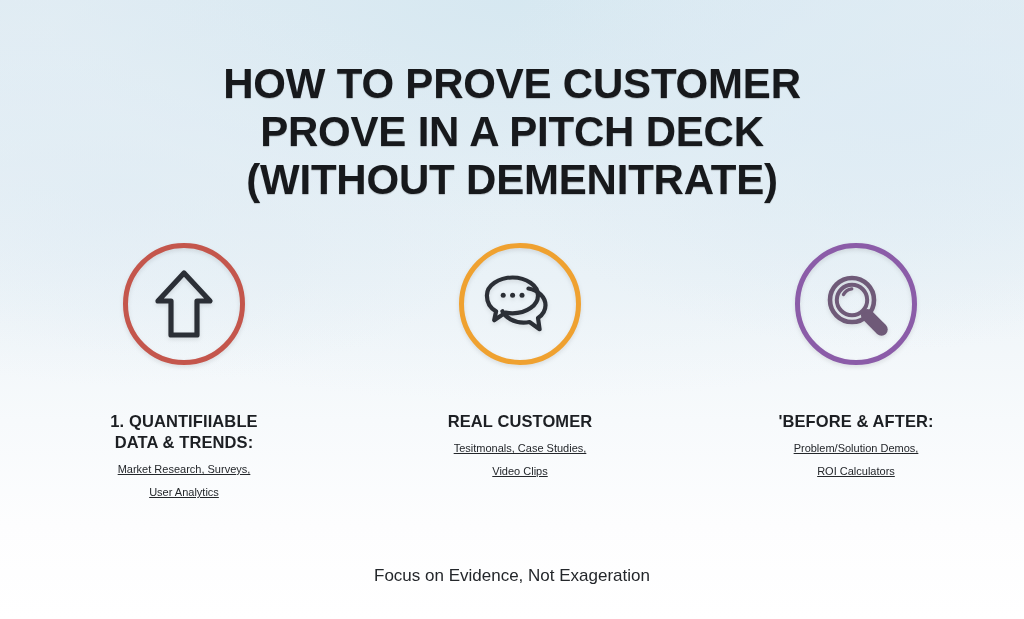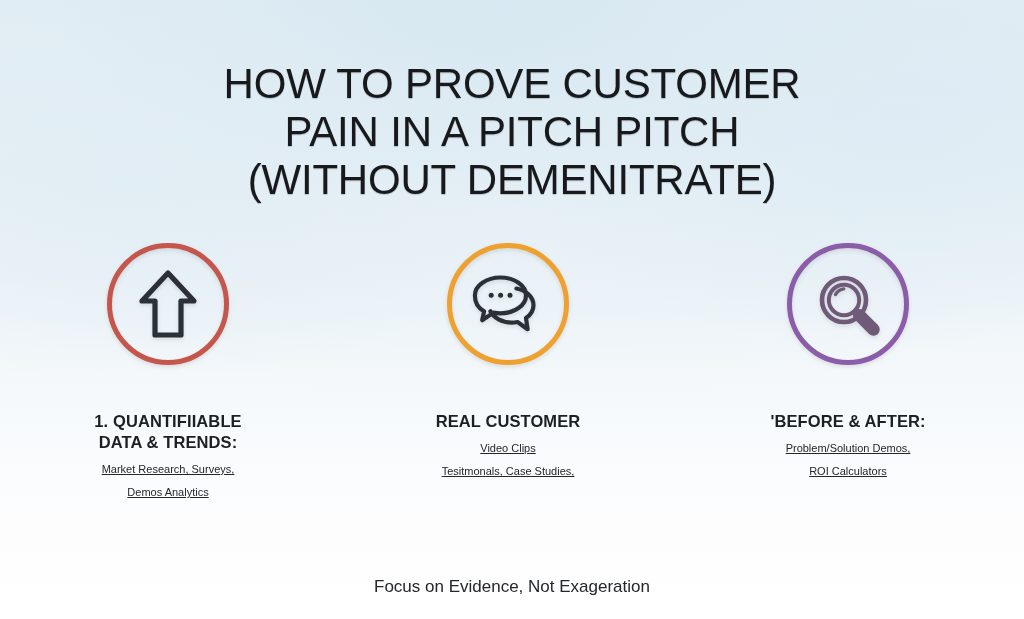--- a/index.html
+++ b/index.html
@@ -45,35 +45,35 @@
 
   
   .title {
     position: absolute;
     top: 32px;
     left: 0;
     right: 0;
     text-align: center;
     font-size: 42px;
     line-height: 48px;
-    font-weight: normal;
+    font-weight: bold;
     letter-spacing: -0.2px;
     color: #17191c;
     text-shadow: 0 1px 1px rgba(0,0,0,0.18);
   }
   .title .tline { display: block; white-space: nowrap; }
 
   
   .columns {
     position: absolute;
     top: 243px;
     left: 0;
-    right: 8px;
+    right: 0;
     display: flex;
-    justify-content: space-between;
+    justify-content: flex-end;
     align-items: flex-start;
   }
   .col {
     width: 336px;
     display: flex;
     flex-direction: column;
     align-items: center;
   }
 
   .icon-ring {
@@ -117,52 +117,51 @@
   
   .footer {
     position: absolute;
     top: 565px;
     left: 0;
     right: 0;
     text-align: center;
     font-size: 17px;
     line-height: 22px;
     color: #24272b;
-    margin-top: 11px;
   }
 </style>
 </head>
 <body>
 
 <div class="slide">
   <div class="content">
 
     <h1 class="title">
       <span class="tline">HOW TO PROVE CUSTOMER</span>
-      <span class="tline">PAIN IN A PITCH PITCH</span>
+      <span class="tline">PROVE IN A PITCH DECK</span>
       <span class="tline">(WITHOUT DEMENITRATE)</span>
     </h1>
 
     <div class="columns">
 
       <div class="col col-1">
         <div class="icon-ring" style="border-color: rgb(196, 86, 76);">
           <span>
             <svg width="62" height="72" viewBox="0 0 62 72" fill="none" stroke="#2b2f36" stroke-width="5.2" stroke-linejoin="round" stroke-linecap="round">
               <path d="M31 5 L57 33 L44 33 L44 67 L18 67 L18 33 L5 33 Z"></path>
             </svg>
           </span>
         </div>
         <div class="head">
           <span class="hline">1. QUANTIFIIABLE</span>
           <span class="hline">DATA &amp; TRENDS:</span>
         </div>
         <div class="sub">
           <span class="sline">Market Research, Surveys,</span>
-          <span class="sline">Demos Analytics</span>
+          <span class="sline">User Analytics</span>
         </div>
       </div>
 
       <div class="col col-2">
         <div class="icon-ring" style="border-color: rgb(239, 161, 48);">
           <span>
             <svg width="74" height="66" viewBox="0 0 74 66" fill="none" stroke="#2b2f36" stroke-width="4.2" stroke-linejoin="round" stroke-linecap="round">
 
               <path d="M45.5 17.5c9.8 1.8 17 8.6 17 16.7 0 5.1-2.9 9.7-7.5 12.8l1.6 11.2-10.1-7.2c-1.9 0.4-3.9 0.6-6 0.6-9.6 0-17.8-4.7-21.1-11.3"></path>
 
@@ -171,22 +170,22 @@
               <circle cx="20.2" cy="24.2" r="2.5" fill="#2b2f36" stroke="none"></circle>
               <circle cx="29.6" cy="24.2" r="2.5" fill="#2b2f36" stroke="none"></circle>
               <circle cx="39.0" cy="24.2" r="2.5" fill="#2b2f36" stroke="none"></circle>
             </svg>
           </span>
         </div>
         <div class="head">
           <span class="hline">REAL CUSTOMER</span>
         </div>
         <div class="sub">
+          <span class="sline">Tesitmonals, Case Studies,</span>
           <span class="sline">Video Clips</span>
-          <span class="sline">Tesitmonals, Case Studies,</span>
         </div>
       </div>
 
       <div class="col col-3">
         <div class="icon-ring" style="border-color: rgb(139, 92, 168);">
           <span>
             <svg width="72" height="72" viewBox="0 0 72 72" fill="none" stroke="#6f5a78" stroke-linecap="round" stroke-linejoin="round">
 
               <path d="M47.2 47.2 L61.5 61.5" stroke-width="12.5"></path>
               <path d="M47.2 47.2 L61.5 61.5" stroke-width="5.6" stroke="#6f5a78"></path>

